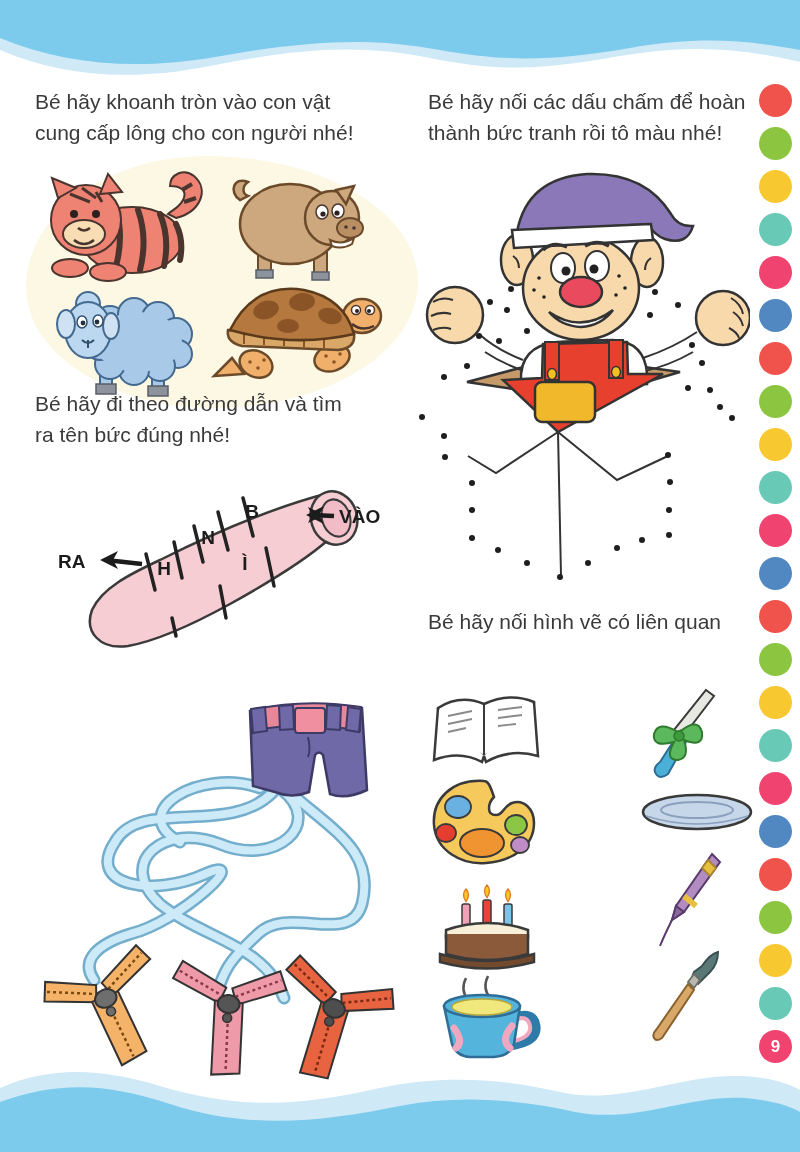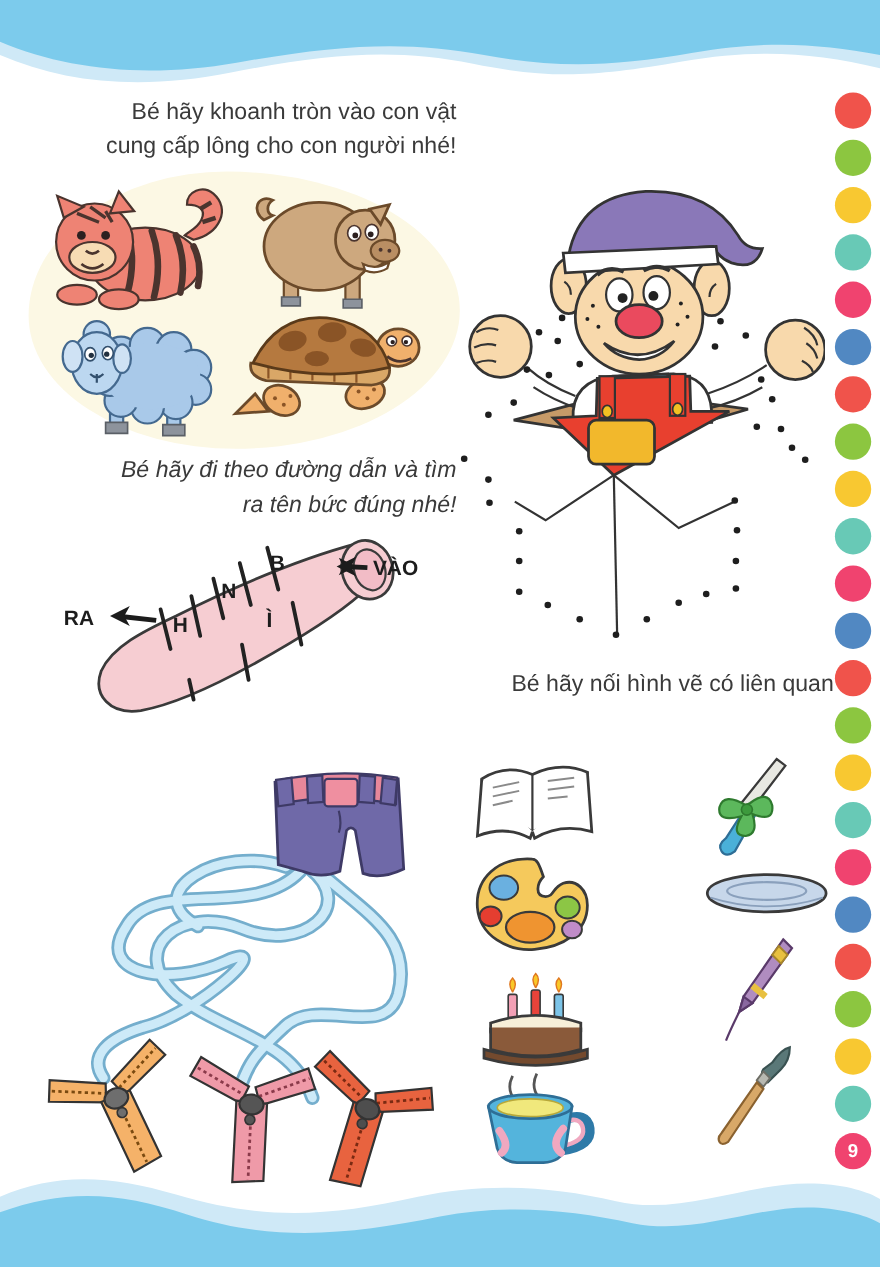--- a/index.html
+++ b/index.html
@@ -1,17 +1,17 @@
 <!DOCTYPE html>
 <html><head>
 <meta charset="utf-8">
 <style>
   html,body{margin:0;padding:0;background:#e9e9e9;}
   .page{position:relative;width:800px;height:1152px;margin:0 auto;background:#ffffff;overflow:hidden;
-        font-family:"Liberation Sans",sans-serif;color:#3c3c3c;text-align:right;}
+        font-family:"Liberation Sans",sans-serif;color:#3c3c3c;}
   .wave{position:absolute;left:0;width:800px;pointer-events:none;}
   .wave-top{top:0;}
   .wave-bottom{bottom:0;}
   .task{position:absolute;font-size:21px;line-height:31px;font-weight:500;color:#3a3a3a;}
   .blob{position:absolute;left:26px;top:156px;width:392px;height:252px;background:#fcf8e4;
         border-radius:46% 54% 52% 48% / 52% 50% 50% 48%;}
   .blob svg{position:absolute;}
   .abs{position:absolute;}
   .side-dots{position:absolute;left:759px;top:84px;display:flex;flex-direction:column;gap:10px;}
   .side-dot{width:33px;height:33px;border-radius:50%;position:relative;}
@@ -125,21 +125,21 @@
       <path d="M26,58 Q50,10 100,18 Q140,26 150,62 Q90,76 26,58 Z" fill="#b5793f" stroke="#5a3a1a" stroke-width="2.5"></path>
       <g fill="#8a5426">
         <ellipse cx="62" cy="38" rx="13" ry="9" transform="rotate(-16 62 38)"></ellipse>
         <ellipse cx="98" cy="30" rx="13" ry="9" transform="rotate(-6 98 30)"></ellipse>
         <ellipse cx="126" cy="44" rx="12" ry="8" transform="rotate(14 126 44)"></ellipse>
         <ellipse cx="84" cy="54" rx="11" ry="7"></ellipse>
       </g>
     </svg>
   </div>
 
-  <div class="task" style="left:35px;top:412px;width:380px;font-style:italic;">
+  <div class="task" style="left:35px;top:388px;width:380px;">
     <div>Bé hãy đi theo đường dẫn và tìm</div>
     <div>ra tên bức đúng nhé!</div>
   </div>
 
   <svg class="abs" style="left:40px;top:478px;" width="350" height="175" viewBox="0 0 350 175">
     <path d="M285,16 C240,28 180,52 120,82 C90,96 62,110 52,132 C44,154 60,172 88,168 C116,163 150,148 190,126 C235,101 270,78 288,62 Z" fill="#f6cdd2" stroke="#3a3a3a" stroke-width="2.5"></path>
     <ellipse cx="294" cy="40" rx="23" ry="27" transform="rotate(-18 294 40)" fill="#f6cdd2" stroke="#3a3a3a" stroke-width="2.5"></ellipse>
     <ellipse cx="296" cy="40" rx="14" ry="19" transform="rotate(-18 296 40)" fill="#f2bcc6" stroke="#3a3a3a" stroke-width="2"></ellipse>
     <g stroke="#222" stroke-width="3.5" stroke-linecap="round">
       <line x1="203" y1="20" x2="213" y2="58"></line>
@@ -238,20 +238,24 @@
       <g stroke="#7a2a12" stroke-width="2.5" stroke-dasharray="3,3" fill="none">
         <path d="M-52,-34 L-8,-14"></path>
           <path d="M6,-14 L50,-35"></path>
           <path d="M0,-4 L4,62"></path>
       </g>
       <ellipse cx="0" cy="-6" rx="11" ry="9" fill="#4e4e4e" stroke="#333" stroke-width="2"></ellipse>
       <circle cx="0" cy="8" r="4.5" fill="#4e4e4e" stroke="#333" stroke-width="1.5"></circle>
     </g>
   </svg>
 
+  <div class="task" style="left:428px;top:86px;width:330px;">
+    <div>Bé hãy nối các dấu chấm để hoàn</div>
+    <div>thành bức tranh rồi tô màu nhé!</div>
+  </div>
 
   <svg class="abs" style="left:415px;top:160px;" width="335" height="445" viewBox="0 0 335 445">
 
     <polygon points="52,222 150,196 265,212 170,240" fill="#c69a68" stroke="#333" stroke-width="2.5"></polygon>
 
     <path d="M108,200 Q82,190 64,174" stroke="#333" stroke-width="2" fill="none"></path>
     <path d="M112,212 Q88,204 70,192" stroke="#333" stroke-width="2" fill="none"></path>
     <path d="M228,198 Q258,188 282,172" stroke="#333" stroke-width="2" fill="none"></path>
     <path d="M226,212 Q254,206 278,192" stroke="#333" stroke-width="2" fill="none"></path>
 

